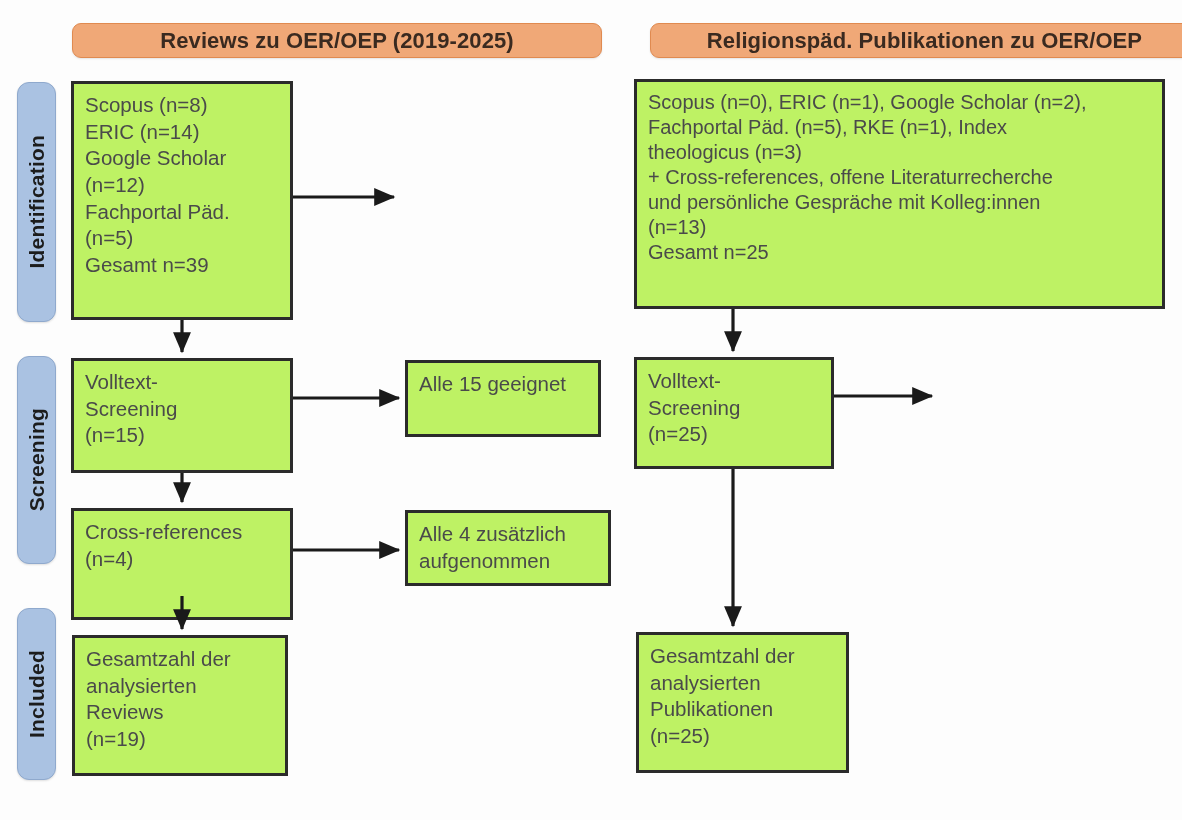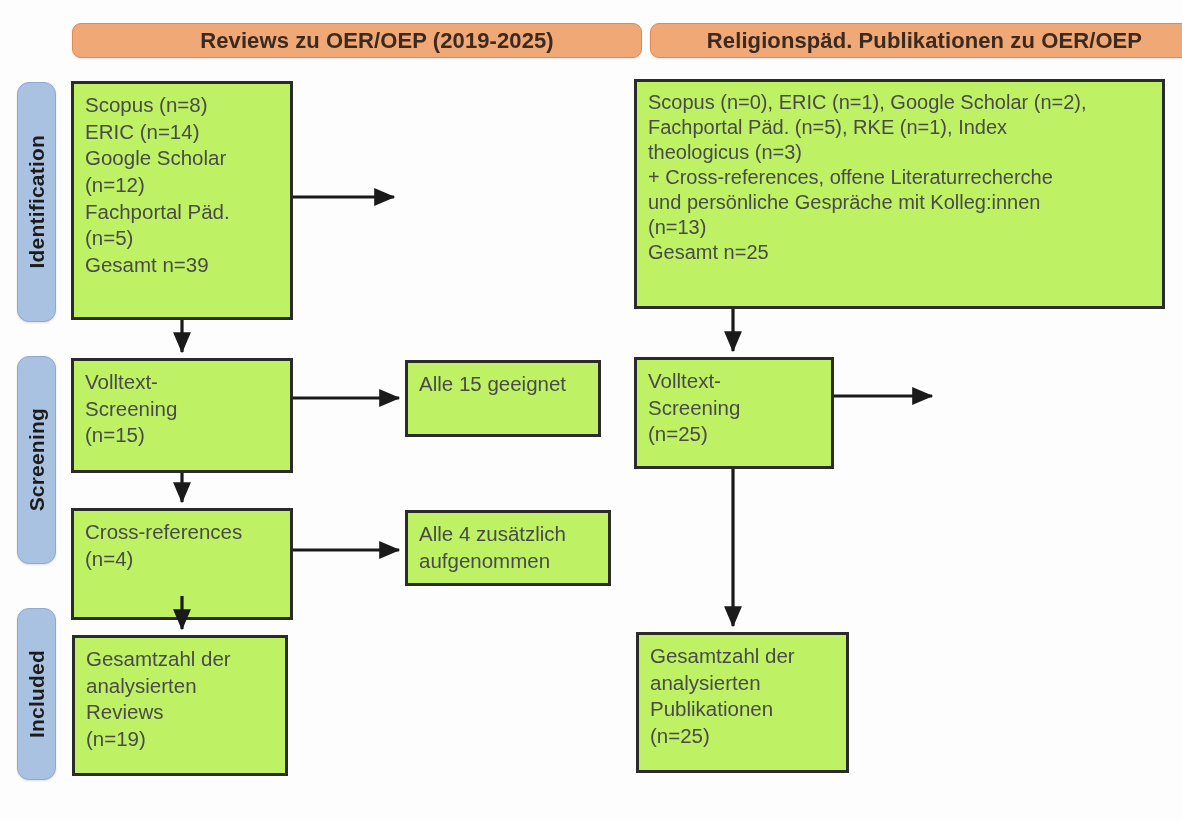--- a/index.html
+++ b/index.html
@@ -87,21 +87,21 @@
     width: 1182px;
     height: 820px;
     pointer-events: none;
   }
 </style>
 </head>
 <body>
 
 <div id="canvas">
 
-  <div class="col-header" style="left:72px; top:23px; width:528px; height:33px;padding-left:40px;">
+  <div class="col-header" style="left:72px; top:23px; width:528px; height:33px;">
     <span class="hdr-text">Reviews zu OER/OEP (2019-2025)</span>
   </div>
 
   <div class="col-header" style="left:650px; top:23px; width:547px; height:33px;">
     <span class="hdr-text">Religionspäd. Publikationen zu OER/OEP</span>
   </div>
 
   <div class="phase-label" style="left:17px; top:82px; width:37px; height:238px;">
     <span class="phase-text">Identification</span>
   </div>

